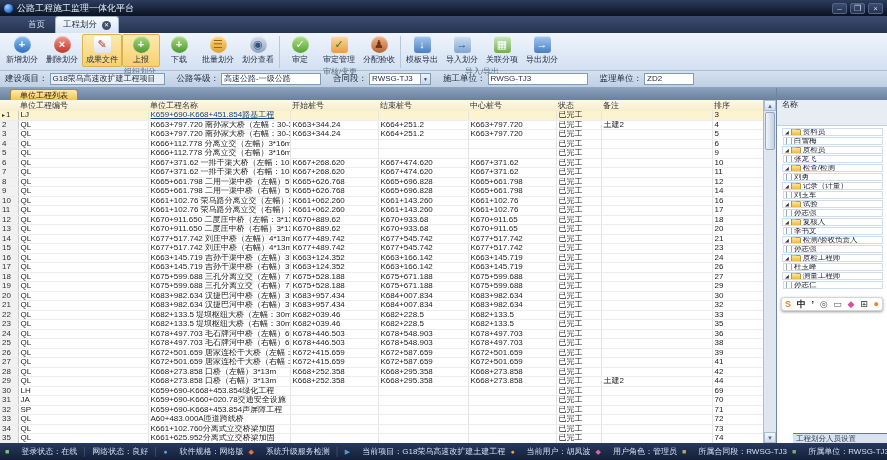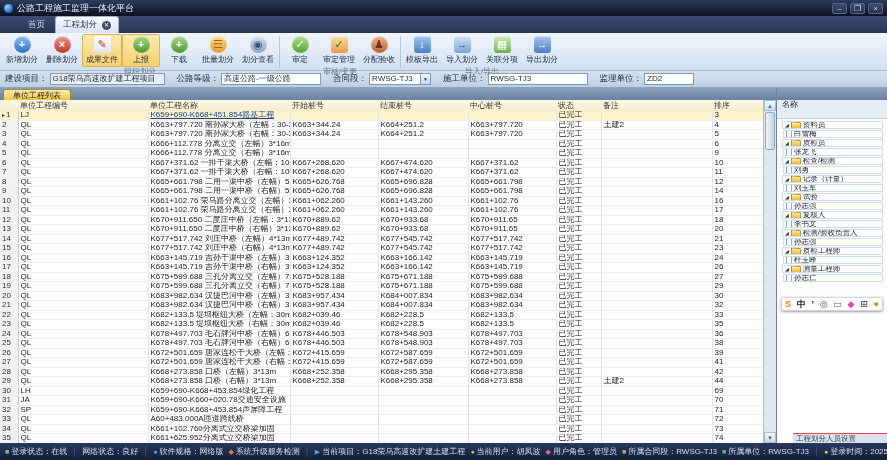--- a/index.html
+++ b/index.html
@@ -52,21 +52,21 @@
     font-size: 8px; padding: 0 2px; color: #1c2a40; white-space: nowrap; overflow: hidden; display:flex; align-items:center; }
   .fbox.ro { background: #e9eef5; }
   .fsel { display: flex; align-items: center; }
   .fsel .arr { width: 10px; height: 12px; background: linear-gradient(#eef4fb,#c9d8ea);
     border: 1px solid #7f9db9; border-left: none; font-size: 5px; line-height: 11px; text-align: center; color: #345; }
 
   
   .content { display: flex; height: 355px; }
   .main { width: 776px; position: relative; overflow: hidden; background: #fff; }
   .subtabs { height: 12px; background: linear-gradient(#8aa0bd,#69809f); display: flex;
-    align-items: flex-end; padding-left: 3px; }
+    align-items: flex-end; padding-left: 10px; }
   .subtab { background: linear-gradient(#fcecae,#f2c64c); border: 1px solid #a98b2f; border-bottom: none;
     border-radius: 3px 3px 0 0; font-size: 8px; height: 11px; line-height: 11px;
     padding: 0 9px; color: #2a2206; white-space: nowrap; }
 
   table { width: 763px; table-layout: fixed; border-collapse: collapse; font-size: 8px; }
   th { background: linear-gradient(#fdf9e8,#f6edcc); border: 1px solid #cfcabo; border-color:#cfc9b0 #d6d2bd #b9b49a #d6d2bd;
     height: 10px; font-weight: normal; color: #333; text-align: left; padding: 0 2px;
     white-space: nowrap; overflow: hidden; }
   td { height: 8.5px; line-height: 8.5px; border-right: 1px solid #e4e4e4; border-bottom: 1px solid #ededed;
     padding: 0 2px; white-space: nowrap; overflow: hidden; color: #222; }
@@ -80,21 +80,21 @@
   .vs-arrow { height: 11px; background: linear-gradient(#f4f8fc,#cfdcec); border: 1px solid #a9bcd2;
     text-align: center; line-height: 10px; }
   .vs-thumb { height: 38px; margin: 1px; background: linear-gradient(90deg,#f0f5fa,#c2d2e4);
     border: 1px solid #93a9c2; border-radius: 2px; }
   .vs-arrow.bottom { position: absolute; bottom: 0; left: 0; right: 0; }
 
   
   .sidepanel { width: 111px; border-left: 1px solid #6f84a3; background: #fff;
     position: relative; font-size: 8px; overflow: hidden; }
   .sp-strip { height: 12px; background: linear-gradient(#8aa0bd,#69809f); }
-  .sp-header { height: 19px; background: #e6edf5; border-bottom: 1px solid #c2cfdf;
+  .sp-header { height: 26px; background: #e6edf5; border-bottom: 1px solid #c2cfdf;
     padding-left: 5px; color: #223; line-height: 10px; }
   .tree { padding: 2px 2px 0 0; }
   .trow { display: flex; align-items: center; gap: 2px; height: 8px; margin: 0 2px 1px 5px;
     border: 1px solid #cfdcea; background: #fff; padding: 0 2px; font-size: 7.5px; color: #223;
     white-space: nowrap; overflow: hidden; }
   .trow.child { margin-left: 6px; }
   .texp { font-size: 5px; color: #333; flex: none; }
   .folder { width: 10px; height: 7px; background: linear-gradient(#ffe59b,#efb93d);
     border: 1px solid #b9953b; border-radius: 1px; position: relative; flex: none; }
   .folder::before { content: ""; position: absolute; top: -3px; left: -1px; width: 4px; height: 2px;
@@ -108,21 +108,21 @@
   .ime-icon { font-weight: bold; line-height: 12px; }
 
   .sp-footer { position: absolute; bottom: 0; left: 16px; right: 0; height: 10px;
     background: #dae2ed; border-top: 1px solid #ef4444; font-size: 7.5px;
     line-height: 10px; padding-left: 3px; color: #33415a; white-space: nowrap; overflow: hidden; }
 
   
   .statusbar { height: 17px; background: linear-gradient(#27395d,#141f38); display: flex;
     align-items: center; font-size: 8px; color: #d5dff0; padding: 0 5px; gap: 5px;
     white-space: nowrap; overflow: hidden; }
-  .sb-item { display: flex; align-items: center; gap: 2px; justify-content: center; }
+  .sb-item { display: flex; align-items: center; gap: 12px; justify-content: center; }
   .sb-ic { font-size: 7px; line-height: 8px; }
   .sb-sep { color: #4d608a; }
 </style>
 </head>
 <body>
 
 <div class="titlebar">
   <span class="app-icon"></span>
   <span>公路工程施工监理一体化平台</span>
   <span class="win-btns">

